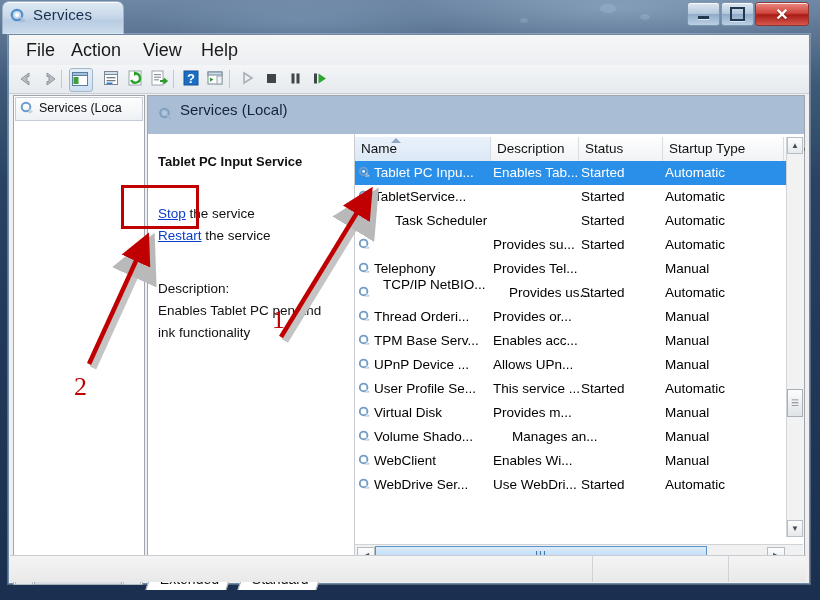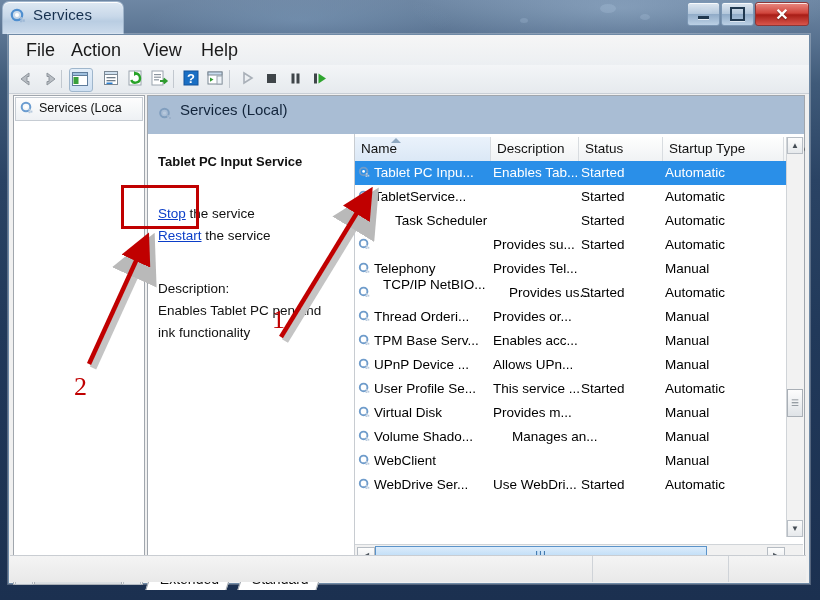--- a/index.html
+++ b/index.html
@@ -594,20 +594,21 @@
               <div class="gear"><svg width="14" height="14" viewBox="0 0 14 14">
                   <circle cx="5.6" cy="5.4" r="3.8" fill="none" stroke="#6f9ccb" stroke-width="1.9"></circle>
                   <circle cx="5.6" cy="5.4" r="1.4" fill="#ffffff"></circle>
                   <g fill="#b9cadd">
                     <rect x="7.8" y="7" width="1.8" height="1.8"></rect>
                     <rect x="9.5" y="8.8" width="1.8" height="1.8"></rect>
                     <rect x="7.6" y="9.4" width="1.6" height="1.6"></rect>
                   </g>
                 </svg></div>
               <div class="cell" style="left: 19px; width: 117px;">WebClient</div>
+              <div class="cell" style="left: 138px; width: 88px;">Enables Wi...</div>
               <div class="cell" style="left: 226px; width: 84px;"></div>
               <div class="cell" style="left: 310px; width: 121px;">Manual</div>
               <div class="cell" style="left: 431px; width: 30px;">Lo</div>
             </div>
             <div class="row">
               <div class="gear"><svg width="14" height="14" viewBox="0 0 14 14">
                   <circle cx="5.6" cy="5.4" r="3.8" fill="none" stroke="#6f9ccb" stroke-width="1.9"></circle>
                   <circle cx="5.6" cy="5.4" r="1.4" fill="#ffffff"></circle>
                   <g fill="#b9cadd">
                     <rect x="7.8" y="7" width="1.8" height="1.8"></rect>

